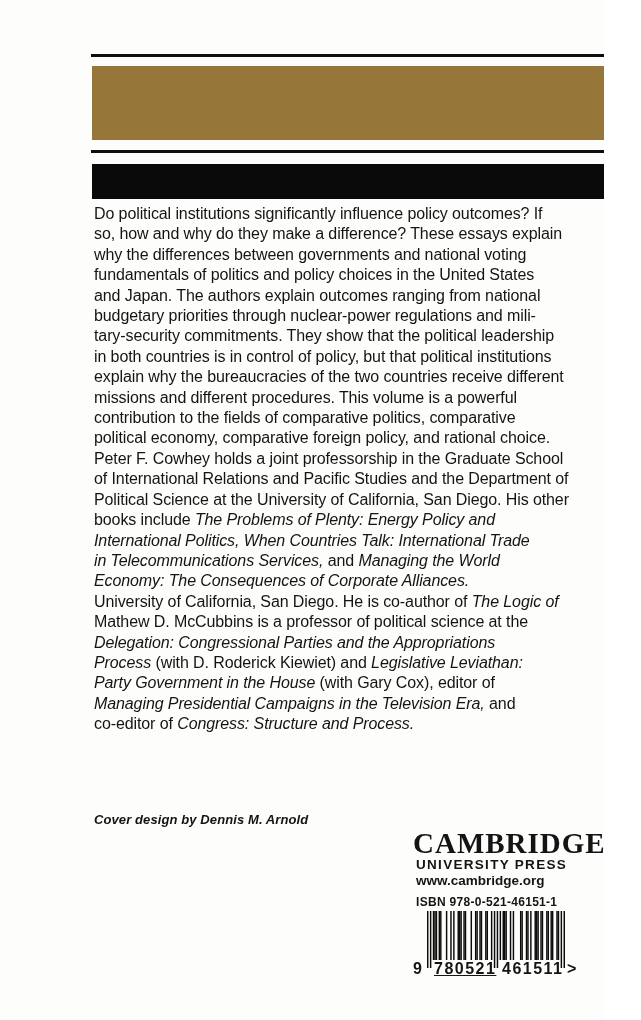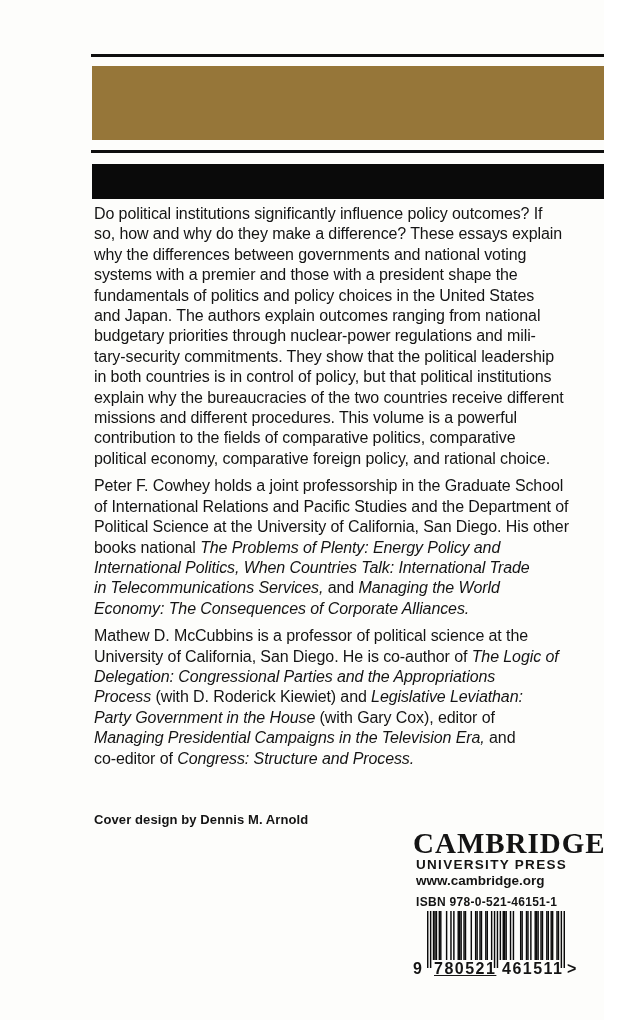--- a/index.html
+++ b/index.html
@@ -6,25 +6,25 @@
   .cover{position:relative;width:604px;height:1020px;background:#fdfdfb;overflow:hidden;
          font-family:"Liberation Sans",sans-serif;color:#141414;}
   .rule{position:absolute;left:91px;width:550px;height:3px;background:#0e0e0e;}
   #rule-top{top:54px;}
   #rule-mid{top:150px;}
   .band{position:absolute;left:92px;width:549px;}
   #band-gold{top:66px;height:74px;}
   #band-black{top:164px;height:35px;}
   .bodytext{position:absolute;left:94px;top:204px;font-size:16px;line-height:20.4px;
             letter-spacing:-0.1px;}
-  .para + .para{margin-top:7px;}
+  .para + .para{}
   .line{white-space:nowrap;}
   .it{font-style:italic;}
   .credit{position:absolute;left:94px;top:812px;font-size:13px;font-weight:bold;
-          letter-spacing:0.1px;}
+          letter-spacing:0.1px;font-style:italic;}
   .wordmark{position:absolute;left:413px;top:829px;font-family:"Liberation Serif",serif;
             font-weight:bold;font-size:29px;letter-spacing:1px;line-height:1;}
   .imprint{position:absolute;left:416px;top:858px;font-family:Liberation Sans, sans-serif;
            font-weight:bold;font-size:13.5px;letter-spacing:1.3px;line-height:1;}
   .website{position:absolute;left:416px;top:874px;font-weight:bold;font-size:13.5px;line-height:1;}
   .isbn-label{position:absolute;left:416px;top:896px;font-size:12px;font-weight:bold;
               letter-spacing:0.3px;line-height:1;}
   .barcode-wrap{position:absolute;left:413px;top:911px;width:170px;height:72px;}
   .barcode-svg{position:absolute;left:14px;top:0;width:138px;height:57px;fill:#0a0a0a;}
   .bc-digit{position:absolute;top:48px;font-size:16px;font-weight:bold;line-height:1.2;}
@@ -41,43 +41,42 @@
   <div class="rule" id="rule-top"></div>
   <div class="band" id="band-gold" style="background: rgb(150, 118, 57);"></div>
   <div class="rule" id="rule-mid"></div>
   <div class="band" id="band-black" style="background: rgb(10, 10, 10);"></div>
 
   <div class="bodytext">
     <div class="para">
         <div class="line"><span>Do political institutions significantly influence policy outcomes? If</span></div>
         <div class="line"><span>so, how and why do they make a difference? These essays explain</span></div>
         <div class="line"><span>why the differences between governments and national voting</span></div>
-        <div class="line"><span>systems with a premier and those with a president shape the</span></div>
         <div class="line"><span>fundamentals of politics and policy choices in the United States</span></div>
         <div class="line"><span>and Japan. The authors explain outcomes ranging from national</span></div>
         <div class="line"><span>budgetary priorities through nuclear-power regulations and mili-</span></div>
         <div class="line"><span>tary-security commitments. They show that the political leadership</span></div>
         <div class="line"><span>in both countries is in control of policy, but that political institutions</span></div>
         <div class="line"><span>explain why the bureaucracies of the two countries receive different</span></div>
         <div class="line"><span>missions and different procedures. This volume is a powerful</span></div>
         <div class="line"><span>contribution to the fields of comparative politics, comparative</span></div>
         <div class="line"><span>political economy, comparative foreign policy, and rational choice.</span></div>
       </div>
     <div class="para">
         <div class="line"><span>Peter F. Cowhey holds a joint professorship in the Graduate School</span></div>
         <div class="line"><span>of International Relations and Pacific Studies and the Department of</span></div>
         <div class="line"><span>Political Science at the University of California, San Diego. His other</span></div>
-        <div class="line"><span>books national </span><span class="it">The Problems of Plenty: Energy Policy and</span></div>
+        <div class="line"><span>books include </span><span class="it">The Problems of Plenty: Energy Policy and</span></div>
         <div class="line"><span class="it">International Politics, When Countries Talk: International Trade</span></div>
         <div class="line"><span class="it">in Telecommunications Services,</span><span> and </span><span class="it">Managing the World</span></div>
         <div class="line"><span class="it">Economy: The Consequences of Corporate Alliances.</span></div>
       </div>
     <div class="para">
+        <div class="line"><span>University of California, San Diego. He is co-author of </span><span class="it">The Logic of</span></div>
         <div class="line"><span>Mathew D. McCubbins is a professor of political science at the</span></div>
-        <div class="line"><span>University of California, San Diego. He is co-author of </span><span class="it">The Logic of</span></div>
         <div class="line"><span class="it">Delegation: Congressional Parties and the Appropriations</span></div>
         <div class="line"><span class="it">Process</span><span> (with D. Roderick Kiewiet) and </span><span class="it">Legislative Leviathan:</span></div>
         <div class="line"><span class="it">Party Government in the House</span><span> (with Gary Cox), editor of</span></div>
         <div class="line"><span class="it">Managing Presidential Campaigns in the Television Era,</span><span> and</span></div>
         <div class="line"><span>co-editor of </span><span class="it">Congress: Structure and Process.</span></div>
       </div>
   </div>
 
   <div class="credit">Cover design by Dennis M. Arnold</div>
 

